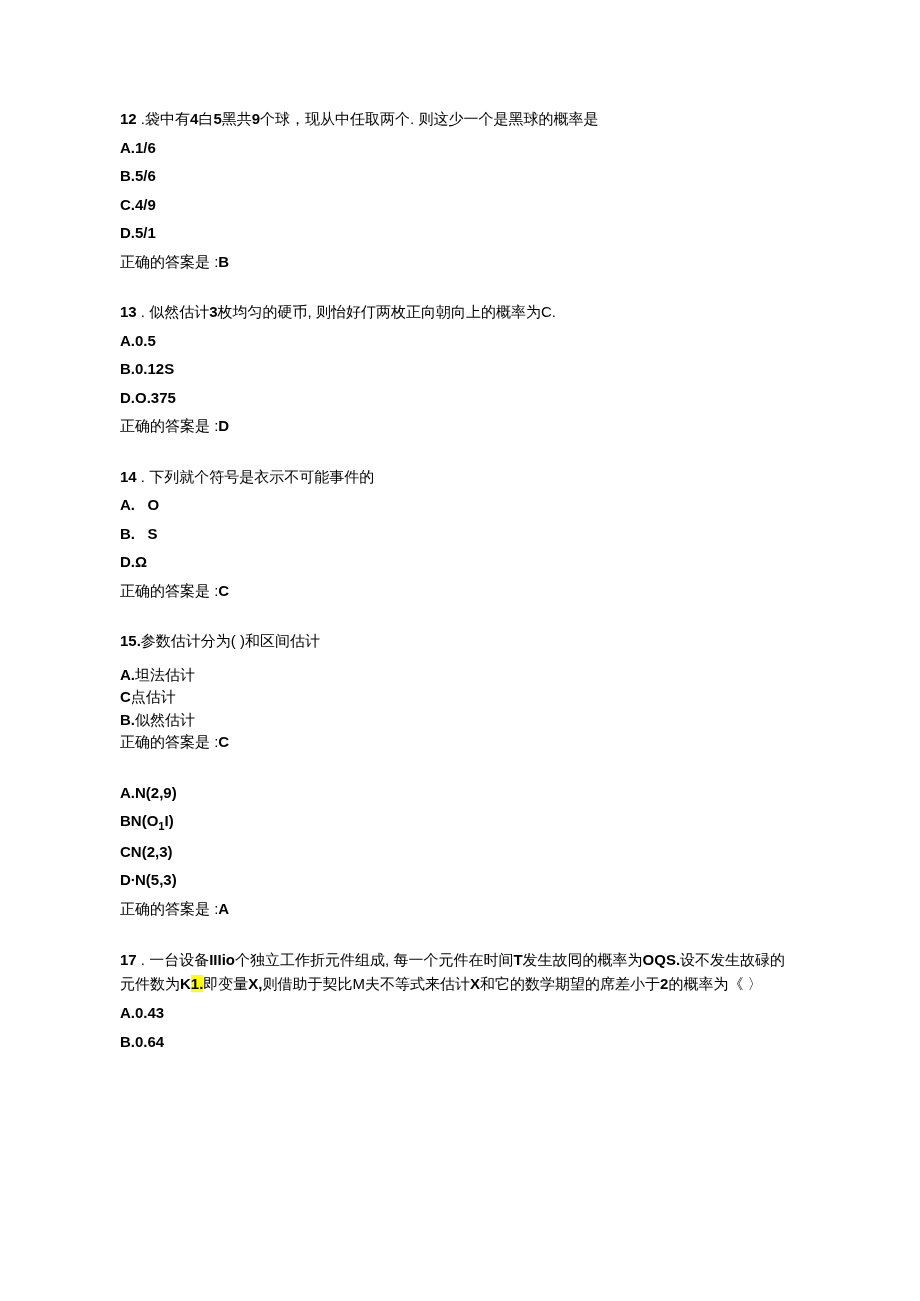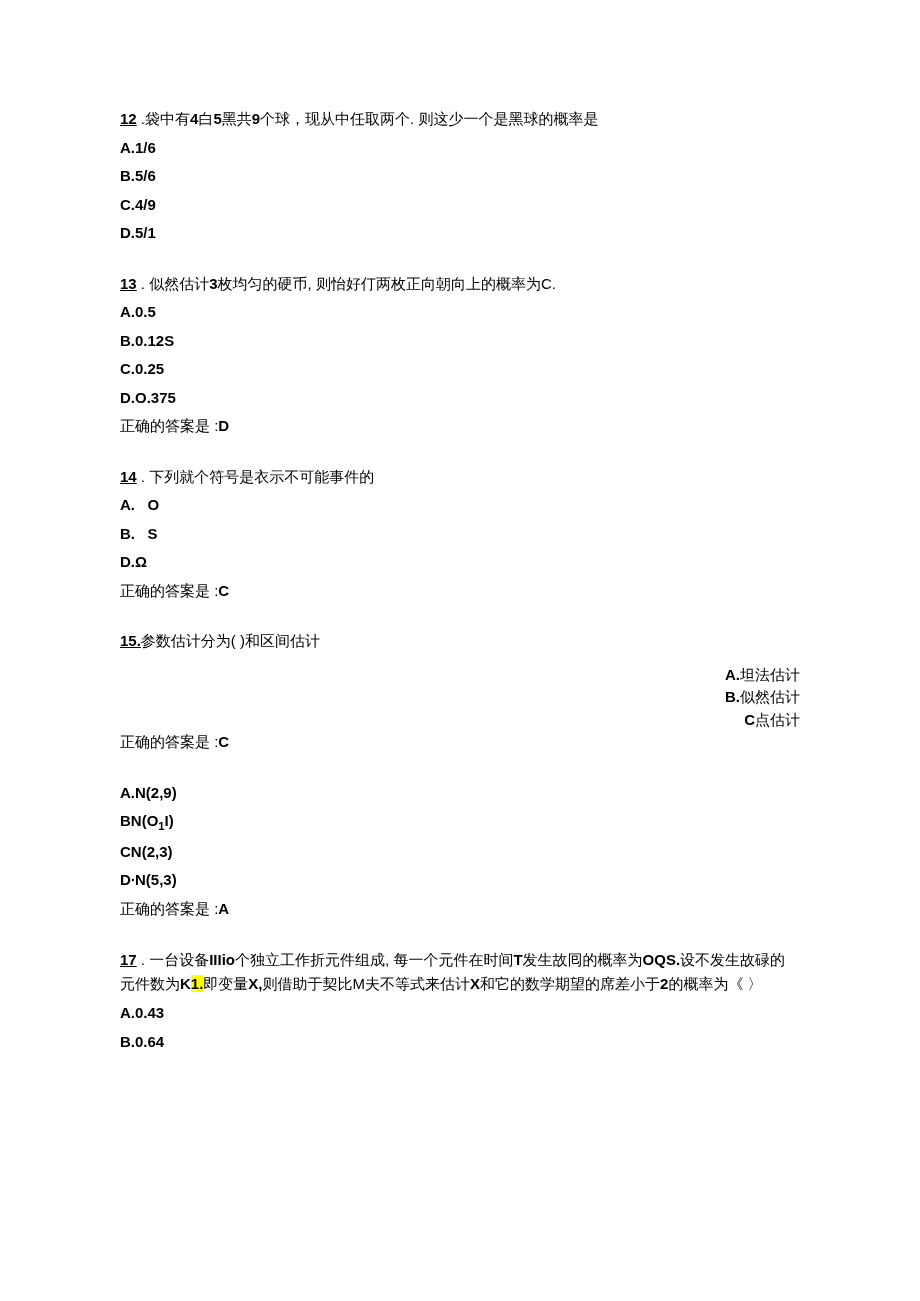--- a/index.html
+++ b/index.html
@@ -17,21 +17,20 @@
       color: #000;
     }
     .question-block {
       margin-bottom: 28px;
     }
     .q-text {
       margin-bottom: 6px;
     }
     .q-num {
       font-weight: bold;
-      text-decoration: underline;
     }
     .option {
       margin-bottom: 6px;
     }
     .opt-bold {
       font-weight: bold;
     }
     .answer-line {
       margin-top: 0px;
     }
@@ -40,43 +39,44 @@
     }
     .highlight {
       background-color: #ffff00;
     }
     .sub {
       font-size: 0.75em;
       vertical-align: sub;
     }
     .tight .option {
       margin-bottom: 0px;
-      text-align: right;
     }
   </style>
 </head>
 <body>
 
 <div class="question-block">
   <div class="q-text">
     <span class="q-num">12</span><span> .</span><span>袋中有</span><span class="opt-bold">4</span><span>白</span><span class="opt-bold">5</span><span>黑共</span><span class="opt-bold">9</span><span>个球，现从中任取两个. 则这少一个是黑球的概率是</span>
   </div>
   <div class="option opt-bold">A.1/6</div>
   <div class="option opt-bold">B.5/6</div>
   <div class="option opt-bold">C.4/9</div>
   <div class="option opt-bold">D.5/1</div>
+  <div class="answer-line">
+    <span>正确的答案是 :</span><span class="answer-letter">B</span>
+  </div>
 </div>
 
 <div class="question-block">
   <div class="q-text">
     <span class="q-num">13</span><span> . </span><span>似然估计</span><span class="opt-bold">3</span><span>枚均匀的硬币, 则怡好仃两枚正向朝向上的概率为C.</span>
   </div>
   <div class="option opt-bold">A.0.5</div>
   <div class="option opt-bold">B.0.12S</div>
-  <div class="option opt-bold">C.0.25</div>
   <div class="option opt-bold">D.O.375</div>
   <div class="answer-line">
     <span>正确的答案是 :</span><span class="answer-letter">D</span>
   </div>
 </div>
 
 <div class="question-block">
   <div class="q-text">
     <span class="q-num">14</span><span> . </span><span>下列就个符号是衣示不可能事件的</span>
   </div>
@@ -86,22 +86,22 @@
   <div class="answer-line">
     <span>正确的答案是 :</span><span class="answer-letter">C</span>
   </div>
 </div>
 
 <div class="question-block tight">
   <div class="q-text" style="margin-bottom:11px">
     <span class="q-num">15.</span><span>参数估计分为(            )和区间估计</span>
   </div>
   <div class="option"><span class="opt-bold">A.</span><span>坦法估计</span></div>
+  <div class="option"><span class="opt-bold">C</span><span>点估计</span></div>
   <div class="option"><span class="opt-bold">B.</span><span>似然估计</span></div>
-  <div class="option"><span class="opt-bold">C</span><span>点估计</span></div>
   <div class="answer-line">
     <span>正确的答案是 :</span><span class="answer-letter">C</span>
   </div>
 </div>
 
 <div class="question-block">
   <div class="option opt-bold">A.N(2,9)</div>
   <div class="option opt-bold"><span>BN(O</span><span class="sub">1</span><span>I)</span></div>
   <div class="option opt-bold">CN(2,3)</div>
   <div class="option opt-bold">D∙N(5,3)</div>

